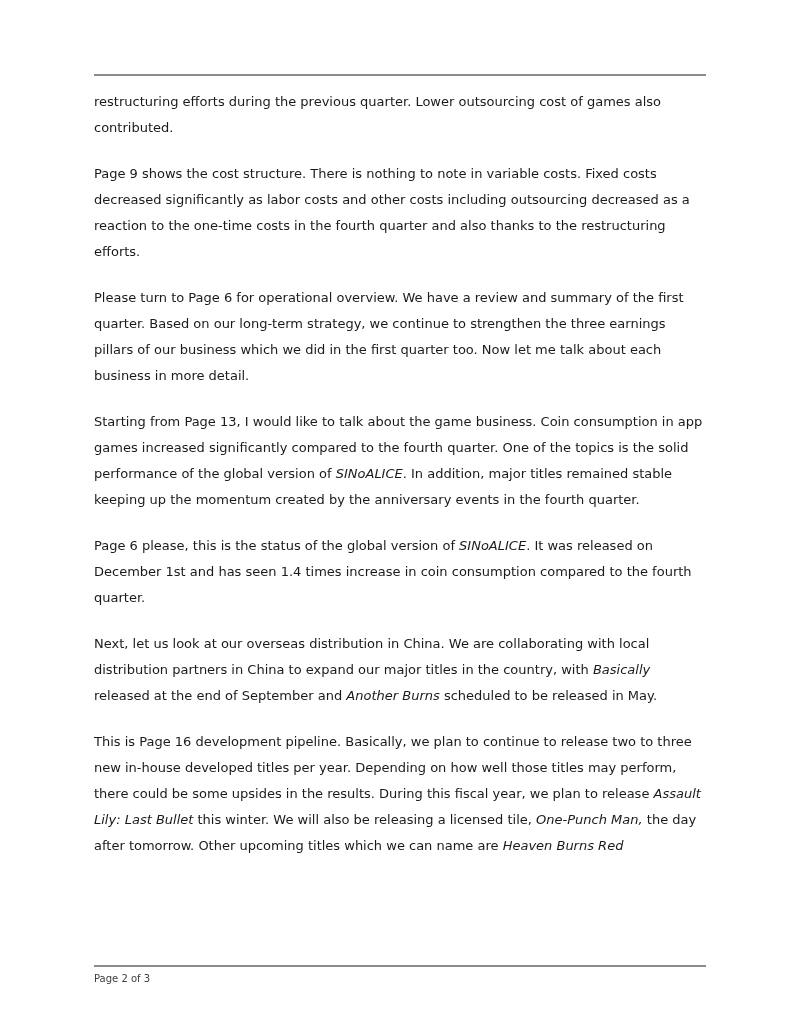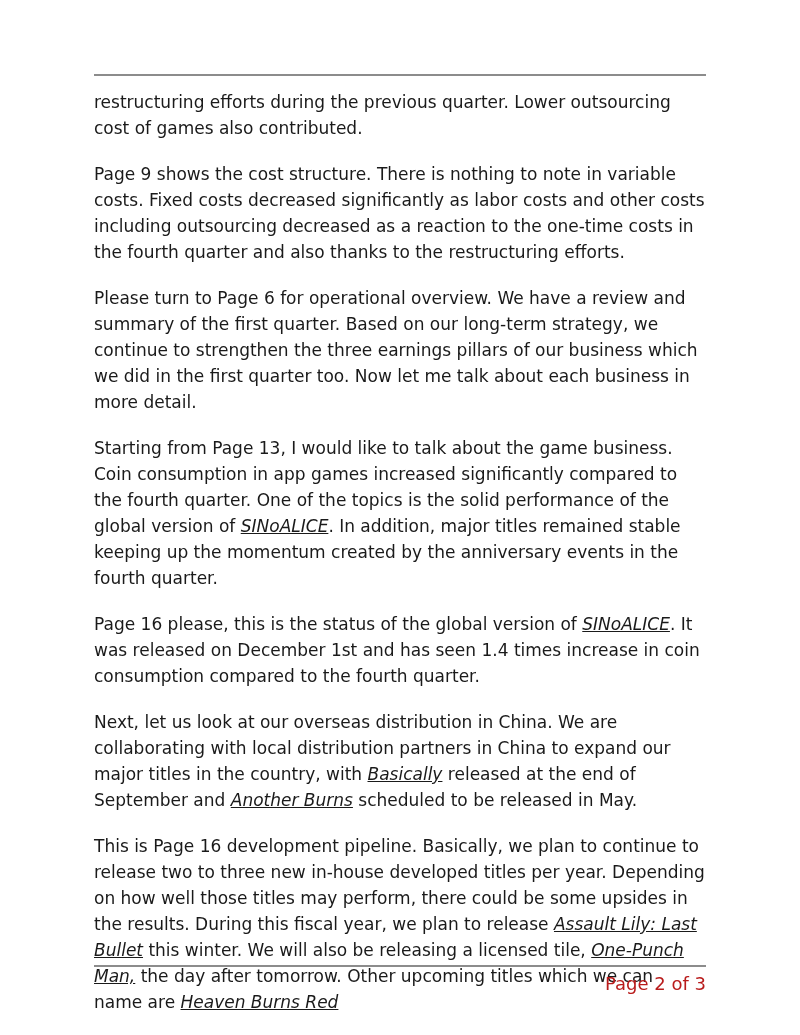--- a/index.html
+++ b/index.html
@@ -23,52 +23,51 @@
     height: 2px;
     background: #8c8c8c;
   }
   .rule-top { top: 74px; }
   .rule-bottom { top: 965px; }
   .doc-content {
     position: absolute;
     left: 94px;
     top: 89px;
     width: 612px;
-    font-size: 17px;
+    font-size: 13px;
     line-height: 26px;
     text-align: left;
   }
   .doc-content p {
     margin: 0 0 20px 0;
   }
   .doc-content em {
     font-style: italic;
-    text-decoration: underline;
   }
   .page-footer {
     position: absolute;
     left: 94px;
     top: 973px;
     width: 612px;
-    text-align: right;
-    font-size: 18px;
-    color: #b91c1c;
+    text-align: left;
+    font-size: 10px;
+    color: #404040;
   }
 </style>
 </head>
 <body>
 
 <div class="page">
   <div class="rule rule-top"></div>
 
   <div class="doc-content">
       <p><span>restructuring efforts during the previous quarter. Lower outsourcing cost of games also contributed.</span></p>
       <p><span>Page 9 shows the cost structure. There is nothing to note in variable costs. Fixed costs decreased significantly as labor costs and other costs including outsourcing decreased as a reaction to the one-time costs in the fourth quarter and also thanks to the restructuring efforts.</span></p>
       <p><span>Please turn to Page 6 for operational overview. We have a review and summary of the first quarter. Based on our long-term strategy, we continue to strengthen the three earnings pillars of our business which we did in the first quarter too. Now let me talk about each business in more detail.</span></p>
       <p><span>Starting from Page 13, I would like to talk about the game business. Coin consumption in app games increased significantly compared to the fourth quarter. One of the topics is the solid performance of the global version of </span><em>SINoALICE</em><span>. In addition, major titles remained stable keeping up the momentum created by the anniversary events in the fourth quarter.</span></p>
-      <p><span>Page 16 please, this is the status of the global version of </span><em>SINoALICE</em><span>. It was released on December 1st and has seen 1.4 times increase in coin consumption compared to the fourth quarter.</span></p>
+      <p><span>Page 6 please, this is the status of the global version of </span><em>SINoALICE</em><span>. It was released on December 1st and has seen 1.4 times increase in coin consumption compared to the fourth quarter.</span></p>
       <p><span>Next, let us look at our overseas distribution in China. We are collaborating with local distribution partners in China to expand our major titles in the country, with </span><em>Basically</em><span> released at the end of September and </span><em>Another Burns</em><span> scheduled to be released in May.</span></p>
       <p><span>This is Page 16 development pipeline. Basically, we plan to continue to release two to three new in-house developed titles per year. Depending on how well those titles may perform, there could be some upsides in the results. During this fiscal year, we plan to release </span><em>Assault Lily: Last Bullet</em><span> this winter. We will also be releasing a licensed tile, </span><em>One-Punch Man,</em><span> the day after tomorrow. Other upcoming titles which we can name are </span><em>Heaven Burns Red</em></p>
     </div>
 
   <div class="rule rule-bottom"></div>
   <div class="page-footer">Page 2 of 3</div>
 </div>
 
 </body></html>

